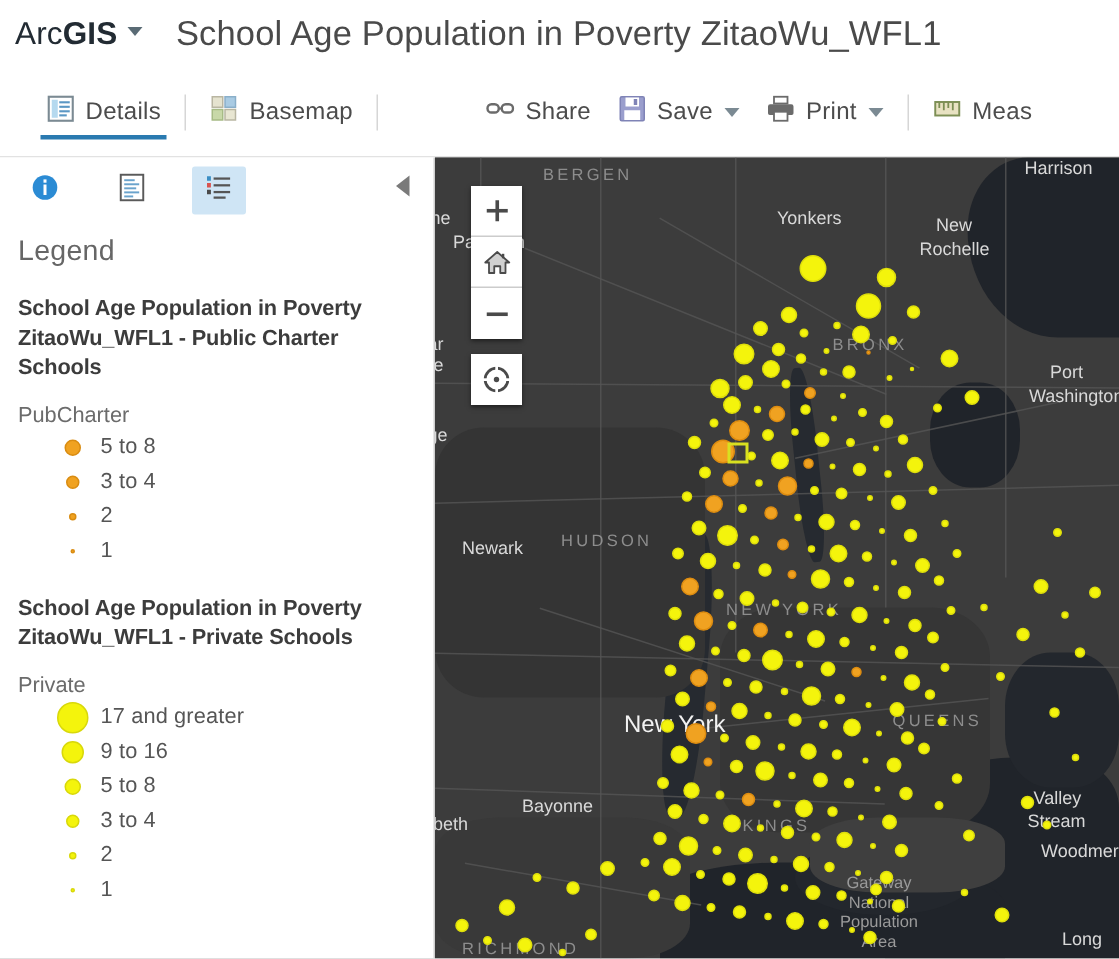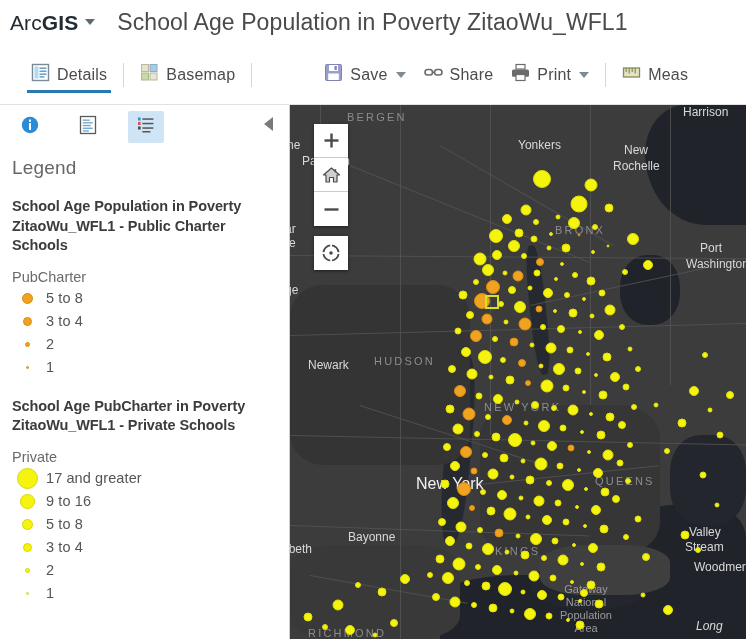--- a/index.html
+++ b/index.html
@@ -134,21 +134,21 @@
     line-height: 19.5px;
     padding: 18px 18px 0 12px;
     letter-spacing: -.1px;
   }
   .field-name {
     font-size: 14.5px;
     color: #6b6b6b;
     padding: 13px 0 2px 12px;
     font-weight: 400;
   }
-  .legend-rows { padding-left: 8px; }
+  .legend-rows { padding-left: 29px; }
   .legend-row {
     display: flex; align-items: center;
     height: 23px;
   }
   .sym-cell {
     width: 38px;
     display: flex; align-items: center; justify-content: center;
     flex: 0 0 auto;
   }
   .sym {
@@ -272,39 +272,39 @@
       <span class="tb-label">Basemap</span>
     </div>
 
     <div class="tb-sep"></div>
 
     <div class="tb-gap"></div>
 
     <div class="tb-item">
       <span class="ic">
         <svg width="19" height="19" viewBox="0 0 19 19">
+            <rect x="1" y="6.5" width="7.5" height="5.5" rx="2.7" fill="none" stroke="#6b6b6b" stroke-width="1.6"></rect>
+            <rect x="10.5" y="6.5" width="7.5" height="5.5" rx="2.7" fill="none" stroke="#6b6b6b" stroke-width="1.6"></rect>
+            <rect x="8" y="8.6" width="3" height="1.5" fill="#6b6b6b"></rect>
+          </svg>
+      </span>
+      <span class="tb-label">Share</span>
+    </div>
+
+    <div class="tb-item">
+      <span class="ic">
+        <svg width="19" height="19" viewBox="0 0 19 19">
             <rect x="1.5" y="1.5" width="16" height="16" rx="1" fill="#9a9ecd" stroke="#7f83b6" stroke-width="1"></rect>
             <rect x="5" y="2" width="9" height="6" fill="#ffffff"></rect>
             <rect x="10.5" y="3" width="2.3" height="4" fill="#7f83b6"></rect>
             <rect x="4.2" y="10.5" width="10.6" height="6.5" fill="#ffffff"></rect>
           </svg>
       </span>
       <span class="tb-label">Save</span>
       <span class="tb-caret"></span>
-    </div>
-
-    <div class="tb-item">
-      <span class="ic">
-        <svg width="19" height="19" viewBox="0 0 19 19">
-            <rect x="1" y="6.5" width="7.5" height="5.5" rx="2.7" fill="none" stroke="#6b6b6b" stroke-width="1.6"></rect>
-            <rect x="10.5" y="6.5" width="7.5" height="5.5" rx="2.7" fill="none" stroke="#6b6b6b" stroke-width="1.6"></rect>
-            <rect x="8" y="8.6" width="3" height="1.5" fill="#6b6b6b"></rect>
-          </svg>
-      </span>
-      <span class="tb-label">Share</span>
     </div>
 
     <div class="tb-item">
       <span class="ic">
         <svg width="19" height="19" viewBox="0 0 19 19">
             <rect x="5" y="1.5" width="9" height="4.5" fill="#ffffff" stroke="#6b6b6b" stroke-width="1.2"></rect>
             <path d="M2.5 6.5h14a1.5 1.5 0 0 1 1.5 1.5v4.5a1.2 1.2 0 0 1-1.2 1.2H2.2A1.2 1.2 0 0 1 1 12.5V8a1.5 1.5 0 0 1 1.5-1.5z" fill="#6b6b6b"></path>
             <rect x="5" y="11.5" width="9" height="6" fill="#ffffff" stroke="#6b6b6b" stroke-width="1.2"></rect>
           </svg>
       </span>
@@ -392,21 +392,21 @@
           <span class="legend-label">2</span>
         </div>
         <div class="legend-row">
           <div class="sym-cell">
             <span class="sym" style="width: 3px; height: 3px; background: rgb(240, 162, 33); border: 1px solid rgb(217, 140, 18);"></span>
           </div>
           <span class="legend-label">1</span>
         </div>
       </div>
 
-    <div class="layer-title">School Age PubCharter in Poverty ZitaoWu_WFL1 - Private Schools</div>
+    <div class="layer-title">School Age Population in Poverty ZitaoWu_WFL1 - Private Schools</div>
     <div class="field-name">Private</div>
     <div class="legend-rows" id="rows-1">
         <div class="legend-row">
           <div class="sym-cell">
             <span class="sym" style="width: 21px; height: 21px; background: rgb(244, 244, 12); border: 1px solid rgb(216, 216, 10);"></span>
           </div>
           <span class="legend-label">17 and greater</span>
         </div>
         <div class="legend-row">
           <div class="sym-cell">
@@ -467,21 +467,21 @@
         <div class="road" style="left: 300px; top: 0px; width: 1px; height: 300px; background: rgb(85, 85, 85); opacity: 0.8;"></div>
         <div class="road" style="left: 380px; top: 0px; width: 1px; height: 280px; background: rgb(85, 85, 85); opacity: 0.8;"></div>
         <div class="road" style="left: 60px; top: 60px; width: 260px; transform: rotate(22deg); background: rgb(85, 85, 85); opacity: 0.8;"></div>
         <div class="road" style="left: 150px; top: 40px; width: 200px; transform: rotate(30deg); background: rgb(85, 85, 85); opacity: 0.8;"></div>
         <div class="road" style="left: 240px; top: 200px; width: 180px; transform: rotate(-12deg); background: rgb(85, 85, 85); opacity: 0.8;"></div>
         <div class="road" style="left: 70px; top: 300px; width: 200px; transform: rotate(18deg); background: rgb(85, 85, 85); opacity: 0.8;"></div>
         <div class="road" style="left: 180px; top: 380px; width: 190px; transform: rotate(-6deg); background: rgb(85, 85, 85); opacity: 0.8;"></div>
         <div class="road" style="left: 20px; top: 470px; width: 160px; transform: rotate(10deg); background: rgb(85, 85, 85); opacity: 0.8;"></div>
       </div>
     <div id="maplabels">
-        <div class="maplabel county" style="left: 57px; top: 6px;">BERGEN</div>
+        <div class="maplabel county" style="left: 72px; top: 6px;">BERGEN</div>
         <div class="maplabel city" style="left: 393px; top: 0px;">Harrison</div>
         <div class="maplabel city" style="left: 228px; top: 33px;">Yonkers</div>
         <div class="maplabel city" style="left: 334px; top: 38px;">New</div>
         <div class="maplabel city" style="left: 323px; top: 54px;">Rochelle</div>
         <div class="maplabel city" style="left: -3px; top: 33px;">ne</div>
         <div class="maplabel city" style="left: 12px; top: 49px;">Paterson</div>
         <div class="maplabel county" style="left: 265px; top: 119px;">BRONX</div>
         <div class="maplabel city" style="left: 410px; top: 136px;">Port</div>
         <div class="maplabel city" style="left: 396px; top: 152px;">Washington</div>
         <div class="maplabel city" style="left: -5px; top: 117px;">ar</div>
@@ -492,21 +492,21 @@
         <div class="maplabel county" style="left: 194px; top: 296px;">NEW YORK</div>
         <div class="maplabel bigcity" style="left: 126px; top: 370px;">New York</div>
         <div class="maplabel county" style="left: 305px; top: 370px;">QUEENS</div>
         <div class="maplabel city" style="left: 58px; top: 425px;">Bayonne</div>
         <div class="maplabel city" style="left: -8px; top: 437px;">abeth</div>
         <div class="maplabel county" style="left: 205px; top: 440px;">KINGS</div>
         <div class="maplabel city" style="left: 399px; top: 420px;">Valley</div>
         <div class="maplabel city" style="left: 395px; top: 435px;">Stream</div>
         <div class="maplabel city" style="left: 380px; top: 455px; margin-left: 24px;">Woodmere</div>
         <div class="maplabel county" style="left: 18px; top: 522px;">RICHMOND</div>
-        <div class="maplabel city" style="left: 406px; top: 514px; font-style: italic;">Long</div>
+        <div class="maplabel city" style="left: 418px; top: 514px;">Long</div>
         <div class="maplabel park" style="left: 270px; top: 478px;">
           <div>Gateway</div>
           <div>National</div>
           <div>Population</div>
           <div>Area</div>
         </div>
       </div>
     <div id="markers">
         <div class="dot" style="left: 252px; top: 74px; width: 18px; height: 18px; background: rgb(244, 244, 12); border: 1px solid rgb(222, 222, 11);"></div>
         <div class="dot" style="left: 301px; top: 80px; width: 13px; height: 13px; background: rgb(244, 244, 12); border: 1px solid rgb(222, 222, 11);"></div>

